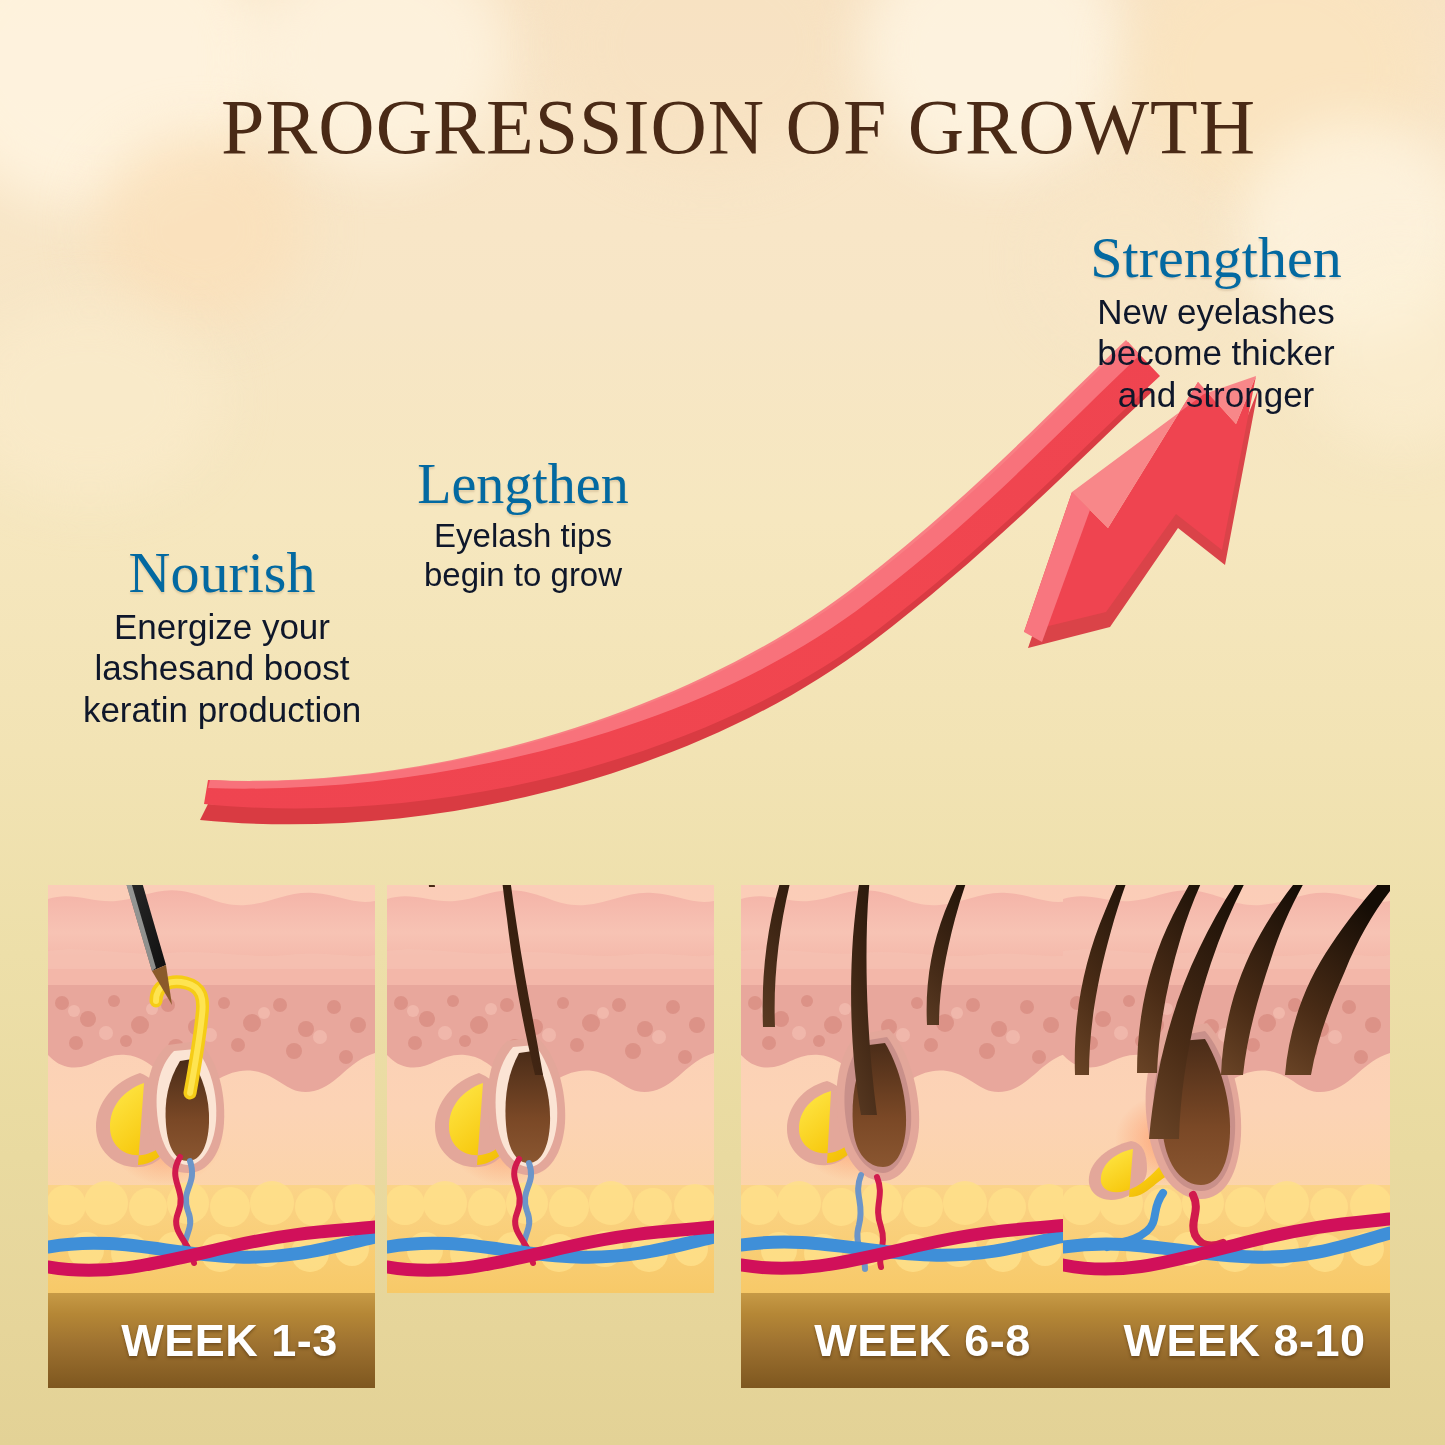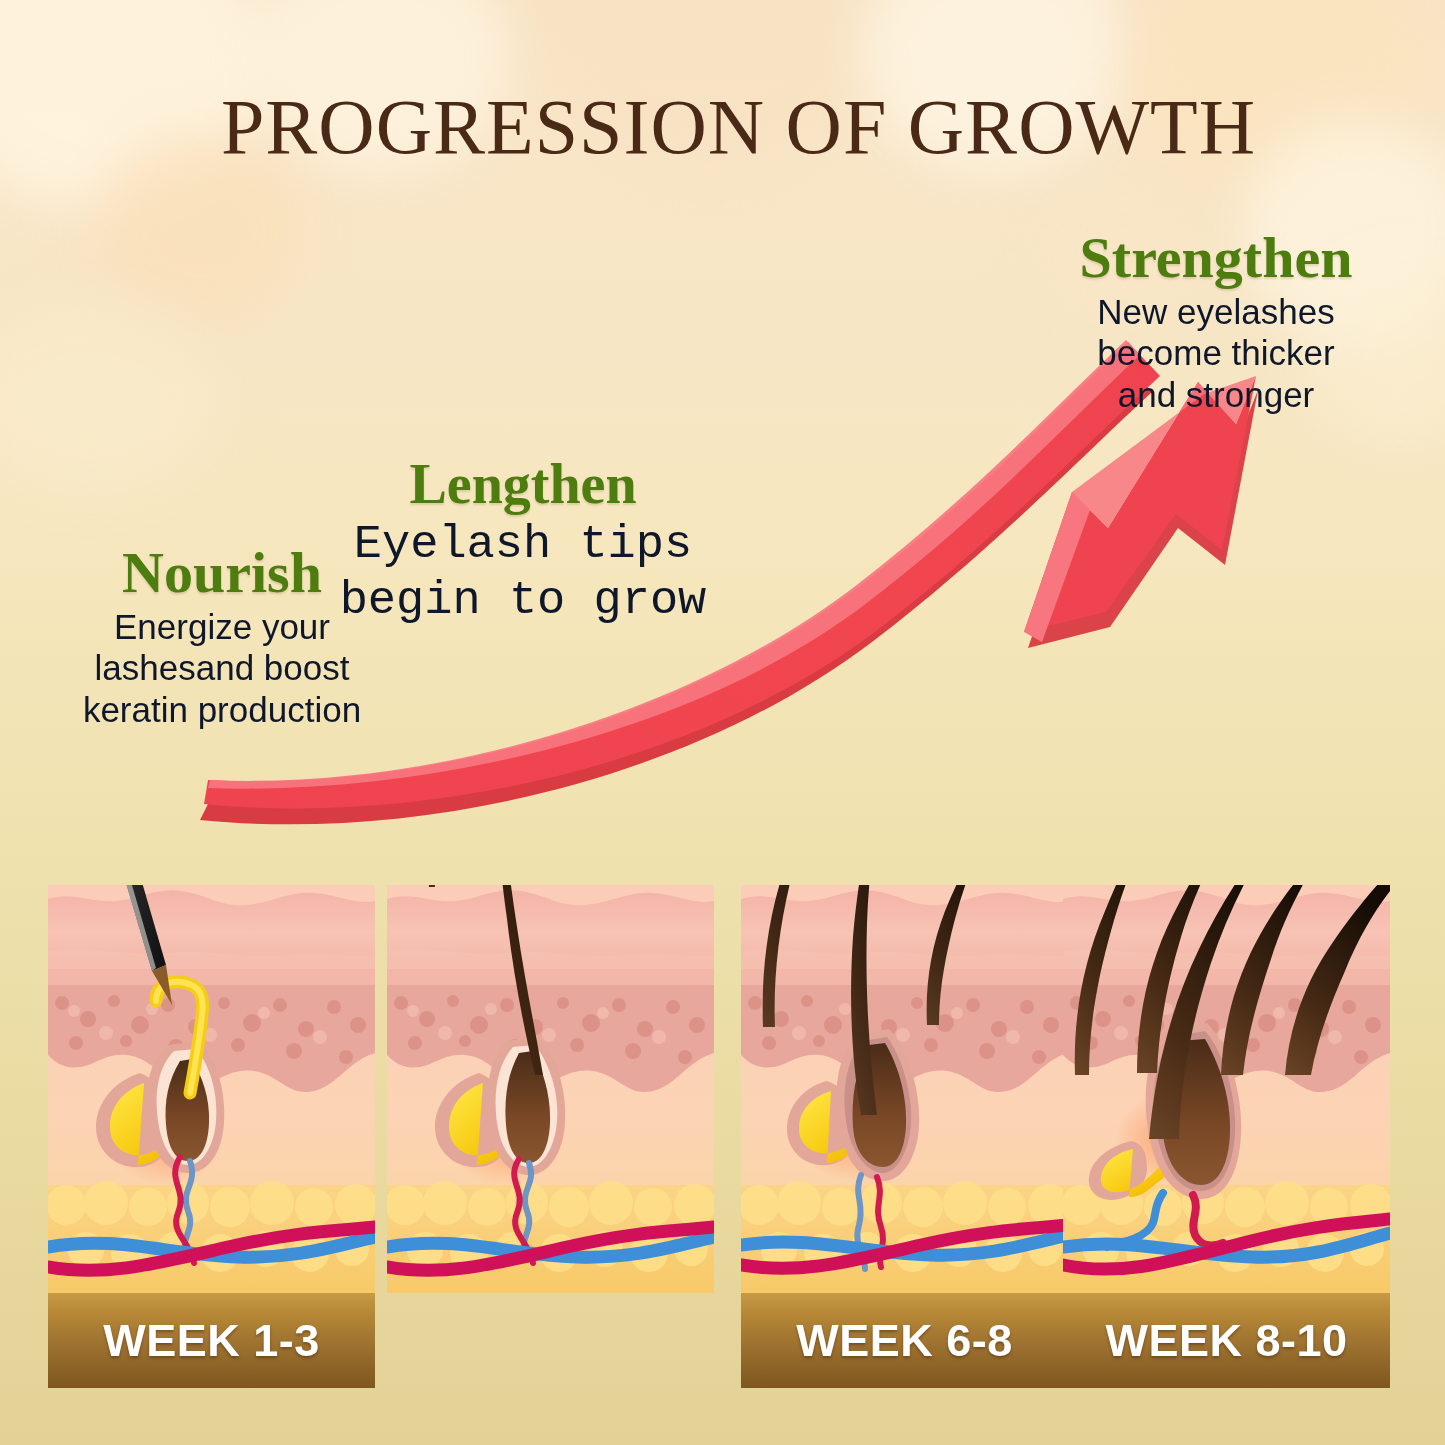--- a/index.html
+++ b/index.html
@@ -33,38 +33,38 @@
     font-size:78px;letter-spacing:1px;
     color:#4a2a16;font-weight:400;
     white-space:nowrap;
     padding-left:32px;
   }
 
   
   .step{position:absolute;text-align:center;}
   .step .head{
     font-family:"Liberation Serif","DejaVu Serif",serif;
-    font-weight:700;color:#4d7c0f;
+    font-weight:400;color:#0369a1;
     line-height:1.02;
     text-shadow:0 2px 2px rgba(120,80,40,.18);
   }
   .step .body{
     font-family:"Liberation Sans",sans-serif;
     font-weight:400;color:#0f172a;
     line-height:1.18;margin-top:4px;
     white-space:pre-line;
   }
 
   #step-nourish   {left:22px;  top:543px; width:400px;}
   #step-nourish .head{font-size:58px;}
   #step-nourish .body{font-size:35px;}
 
   #step-lengthen  {left:335px; top:456px; width:376px;}
   #step-lengthen .head{font-size:56px;}
-  #step-lengthen .body{font-size:47px;font-family:Liberation Mono, monospace;}
+  #step-lengthen .body{font-size:33px;}
 
   #step-thicken   {left:690px; top:343px; width:340px;}
   #step-thicken .head{font-size:56px;}
   #step-thicken .body{font-size:35px;}
 
   #step-strengthen{left:1006px;top:228px; width:420px;}
   #step-strengthen .head{font-size:58px;}
   #step-strengthen .body{font-size:35px;}
 
   
@@ -75,20 +75,21 @@
   .panel{position:absolute;top:885px;width:327px;height:503px;overflow:hidden;}
   .p1{left:48px;} .p2{left:387px;} .p3{left:725px;margin-left:16px;} .p4{left:1063px;}
 
   .skin{position:absolute;left:0;top:0;width:100%;height:408px;overflow:hidden;}
   .label{position:absolute;left:0;bottom:0;width:100%;height:95px;
     background:linear-gradient(180deg,#c79a46 0%,#b58736 22%,#9d7130 55%,#7e571f 100%);
     display:flex;align-items:center;justify-content:center;
     color:#ffffff;font-size:45px;font-weight:700;letter-spacing:.5px;
     font-family:"Liberation Sans",sans-serif;
     text-shadow:0 2px 3px rgba(60,35,10,.45);
+    padding-left:18px;
   }
   .hairlayer{position:absolute;left:0;top:-210px;width:327px;height:640px;pointer-events:none;}
 </style>
 </head>
 <body>
 
 <div id="stage">
 
   <div class="bg"></div>
 

